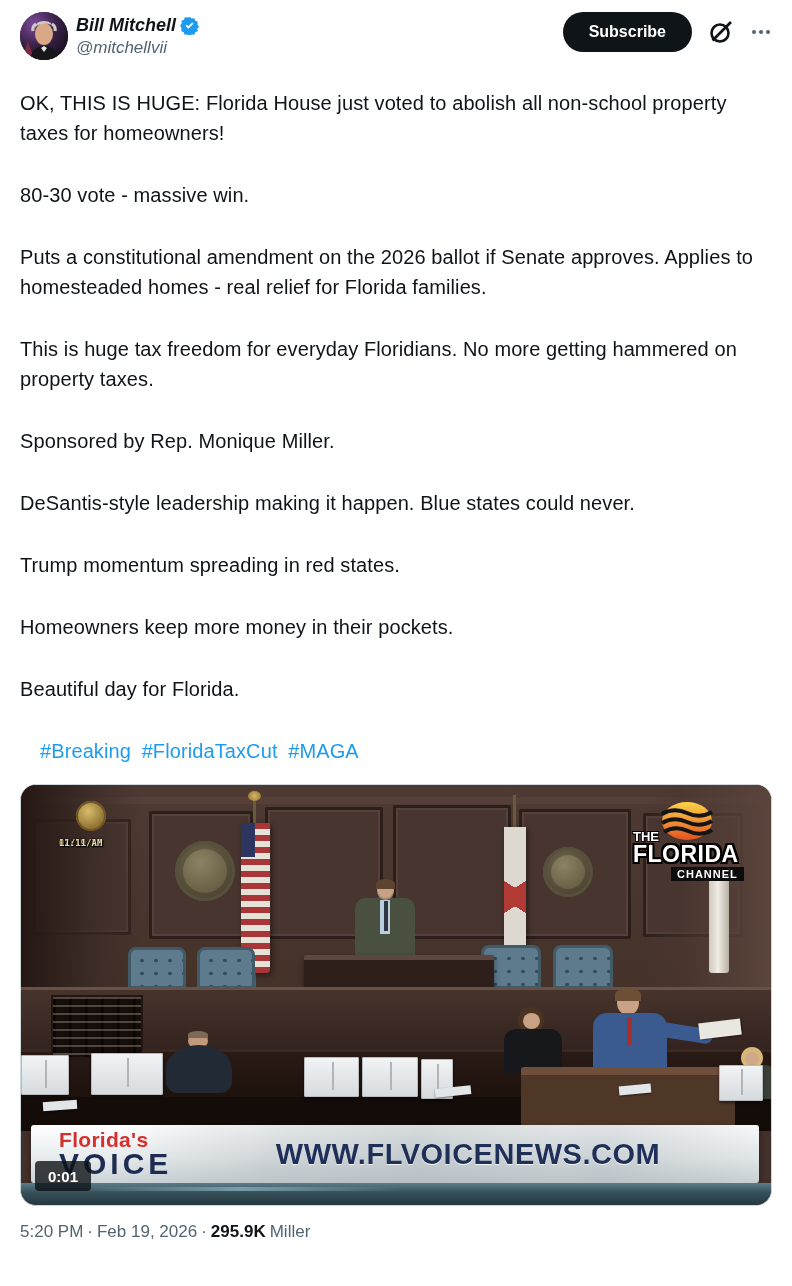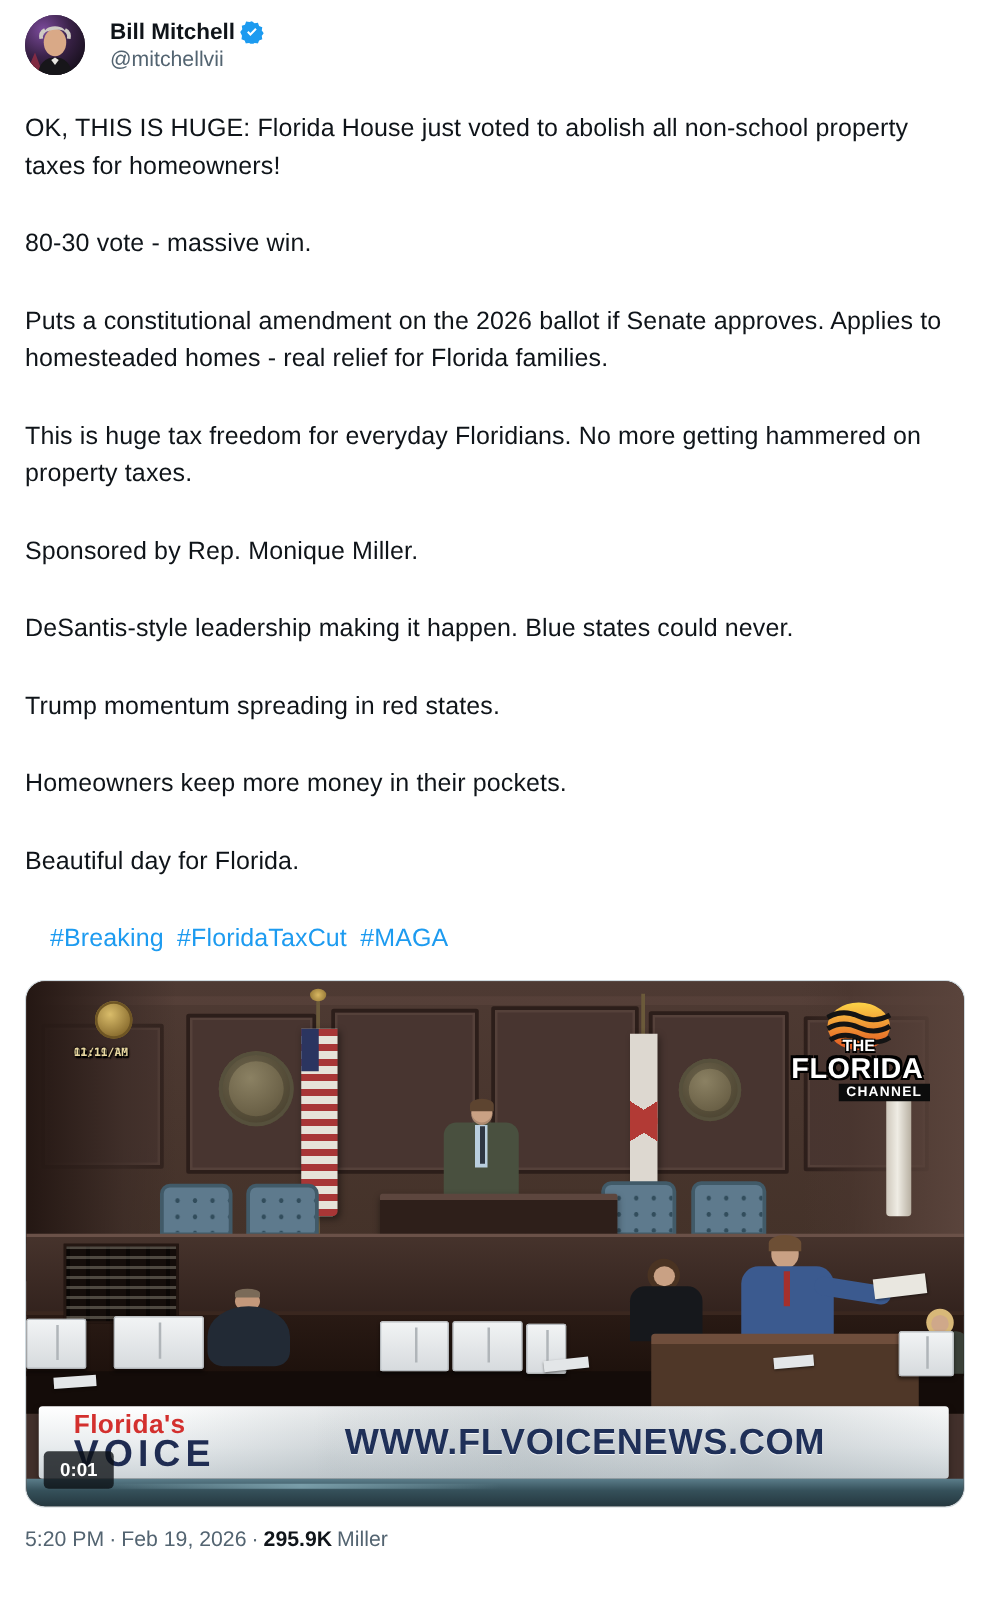--- a/index.html
+++ b/index.html
@@ -12,21 +12,21 @@
   .page { width:792px; padding:12px 20px 0 20px; }
 
   
   .tweet-header { display:flex; align-items:flex-start; }
   .avatar {
     width:48px; height:48px; border-radius:50%; overflow:hidden; flex:0 0 48px;
     background:radial-gradient(circle at 30% 25%, #6a3c8f 0%, #2a1a3a 45%, #141018 100%);
     position:relative; cursor:pointer;
   }
   .avatar svg { position:absolute; inset:0; }
-  .id-block { margin-left:20px; flex:1 1 auto; min-width:0; }
+  .id-block { margin-left:8px; flex:1 1 auto; min-width:0;font-style:italic; }
   .name-row { display:flex; align-items:center; gap:4px; padding-top:3px; }
   .display-name { font-size:18px; font-weight:700; color:#0f1419; cursor:pointer; }
   .verified { width:19px; height:19px; }
   .handle { font-size:17px; color:#536471; margin-top:2px; }
   .header-actions { display:flex; align-items:center; gap:16px; padding-top:0; }
   .subscribe {
     border:none; cursor:pointer;
     background:#0f1419; color:#ffffff;
     font-family:"Liberation Sans", sans-serif;
     font-size:16px; font-weight:700;
@@ -170,21 +170,21 @@
   .monitor.m6 { left:698px; top:280px; width:44px; height:36px; }
   .plate { background:#e3e6e8; box-shadow:0 1px 2px rgba(0,0,0,.5); }
   .plate.pl1 { left:414px; top:302px; width:36px; height:9px; transform:rotate(-6deg); }
   .plate.pl2 { left:598px; top:300px; width:32px; height:9px; transform:rotate(-5deg); }
   .plate.pl3 { left:22px;  top:316px; width:34px; height:9px; transform:rotate(-4deg); }
 
   
   .flc { left:588px; top:14px; width:150px; height:84px; }
   .flc .sun { left:52px; top:2px; }
   .flc .the { left:24px; top:30px; font-size:13px; font-weight:700; color:#fff;
-    text-shadow:-1px -1px 0 #000,1px -1px 0 #000,-1px 1px 0 #000,1px 1px 0 #000;margin-left:41px; }
+    text-shadow:-1px -1px 0 #000,1px -1px 0 #000,-1px 1px 0 #000,1px 1px 0 #000; }
   .flc .florida { left:24px; top:42px; font-size:23px; font-weight:800; letter-spacing:.5px; color:#fff;
     text-shadow:-2px -2px 0 #000,2px -2px 0 #000,-2px 2px 0 #000,2px 2px 0 #000,0 2px 0 #000; }
   .flc .channel { left:62px; top:68px; font-size:11px; font-weight:700; letter-spacing:1px;
     color:#fff; background:#0c0c0c; padding:1px 6px; }
 
   
   .banner { left:10px; top:340px; width:728px; height:58px; border-radius:3px;
     background:linear-gradient(180deg,#ffffff 0%,#e8ecee 55%,#ccd3d7 100%);
     display:flex; align-items:center;
     box-shadow:0 3px 6px rgba(0,0,0,.35); }
@@ -243,20 +243,36 @@
     <div class="id-block">
       <div class="name-row">
         <span class="display-name">Bill Mitchell</span>
         <svg class="verified" viewBox="0 0 24 24">
           <path fill="#1d9bf0" d="M12 1.2l2.7 2.1 3.4-.5 1.2 3.2 3.2 1.2-.5 3.4 2.1 2.7-2.1 2.7.5 3.4-3.2 1.2-1.2 3.2-3.4-.5-2.7 2.1-2.7-2.1-3.4.5-1.2-3.2-3.2-1.2.5-3.4L.2 12l2.1-2.7-.5-3.4 3.2-1.2 1.2-3.2 3.4.5z"></path>
           <path fill="#ffffff" d="M10.5 16.1l-3.4-3.4 1.5-1.5 1.9 1.9 4.9-4.9 1.5 1.5z"></path>
         </svg>
       </div>
       <div class="handle">@mitchellvii</div>
     </div>
+    <div class="header-actions">
+      <button class="subscribe">Subscribe</button>
+      <span class="icon-btn">
+        <svg width="26" height="26" viewBox="0 0 26 26">
+          <circle cx="12" cy="14" r="8.5" fill="none" stroke="#0f1419" stroke-width="2.6"></circle>
+          <line x1="4.5" y1="21.5" x2="23" y2="3" stroke="#0f1419" stroke-width="2.6"></line>
+        </svg>
+      </span>
+      <span class="icon-btn">
+        <svg width="22" height="22" viewBox="0 0 22 22">
+          <circle cx="4" cy="11" r="2" fill="#536471"></circle>
+          <circle cx="11" cy="11" r="2" fill="#536471"></circle>
+          <circle cx="18" cy="11" r="2" fill="#536471"></circle>
+        </svg>
+      </span>
+    </div>
   </header>
 
   <section class="tweet-body">
     <p>OK, THIS IS HUGE: Florida House just voted to abolish all non-school property taxes for homeowners!</p>
     <p>80-30 vote - massive win.</p>
     <p>Puts a constitutional amendment on the 2026 ballot if Senate approves. Applies to homesteaded homes - real relief for Florida families.</p>
     <p>This is huge tax freedom for everyday Floridians. No more getting hammered on property taxes.</p>
     <p>Sponsored by Rep. Monique Miller.</p>
     <p>DeSantis-style leadership making it happen. Blue states could never.</p>
     <p>Trump momentum spreading in red states.</p>

